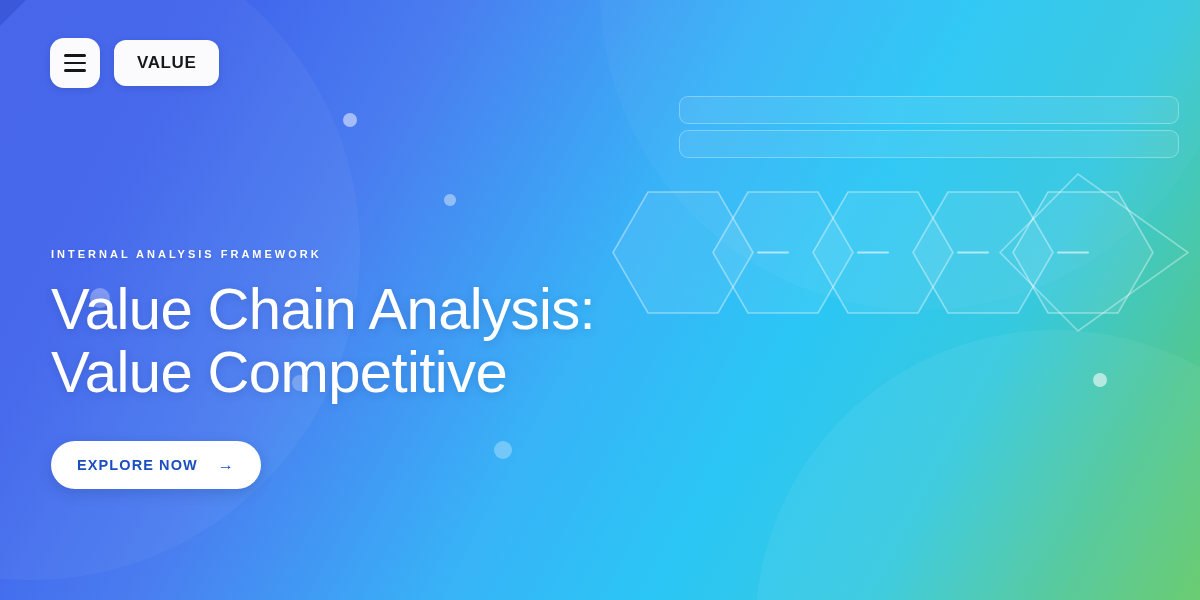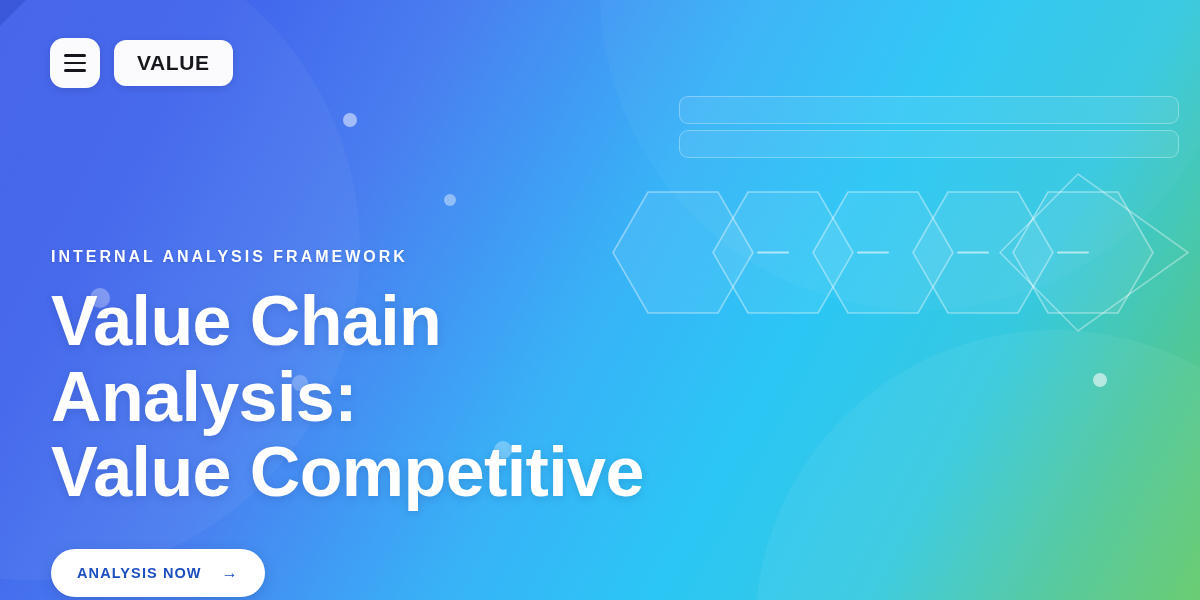--- a/index.html
+++ b/index.html
@@ -80,37 +80,37 @@
     display:flex; flex-direction:column; align-items:center; justify-content:center;
     gap:5px; cursor:pointer;
     box-shadow:0 2px 7px rgba(20,30,90,.17);
   }
   .menu-btn span { display:block; width:22px; height:2.6px; background:#14161c; border-radius:2px; }
 
   .brand-pill {
     height:46px; padding:0 23px; border-radius:12px;
     background:#fbfbfd; border:none;
     display:flex; align-items:center; justify-content:center;
-    font-size:21px; font-weight:bold; letter-spacing:.6px;
+    font-size:17px; font-weight:bold; letter-spacing:.6px;
     color:#16181e; cursor:pointer;
     box-shadow:0 2px 7px rgba(20,30,90,.17);
   }
 
   
   .copy { position:absolute; left:51px; top:248px; z-index:5; width:640px; }
 
   .eyebrow {
-    font-size:16px; font-weight:bold; letter-spacing:3.0px;
+    font-size:11px; font-weight:bold; letter-spacing:3.0px;
     color:#ffffff; text-transform:uppercase;
     margin-bottom:18px;
     text-shadow:0 1px 3px rgba(20,40,110,.20);
   }
 
   .headline {
-    font-size:70px; line-height:1.08; font-weight:bold;
+    font-size:58px; line-height:1.08; font-weight:normal;
     color:#ffffff; letter-spacing:-0.6px;
     text-shadow:0 2px 8px rgba(25,50,120,.20);
   }
 
   .cta {
     margin-top:38px;
     display:inline-flex; align-items:center; gap:20px;
     height:48px; padding:0 26px;
     background:#ffffff; border:none; border-radius:26px;
     color:#1b4ec0; font-size:14.5px; font-weight:bold; letter-spacing:1.1px;
@@ -177,18 +177,18 @@
 
   <div class="copy">
     <div class="eyebrow">INTERNAL ANALYSIS FRAMEWORK</div>
 
     <h1 class="headline">
       <span>Value Chain Analysis:</span><br>
       <span>Value Competitive</span><br>
     </h1>
 
     <button class="cta">
-      <span>ANALYSIS NOW</span>
+      <span>EXPLORE NOW</span>
       <span class="arrow">→</span>
     </button>
   </div>
 
 </div>
 
 </body></html>

